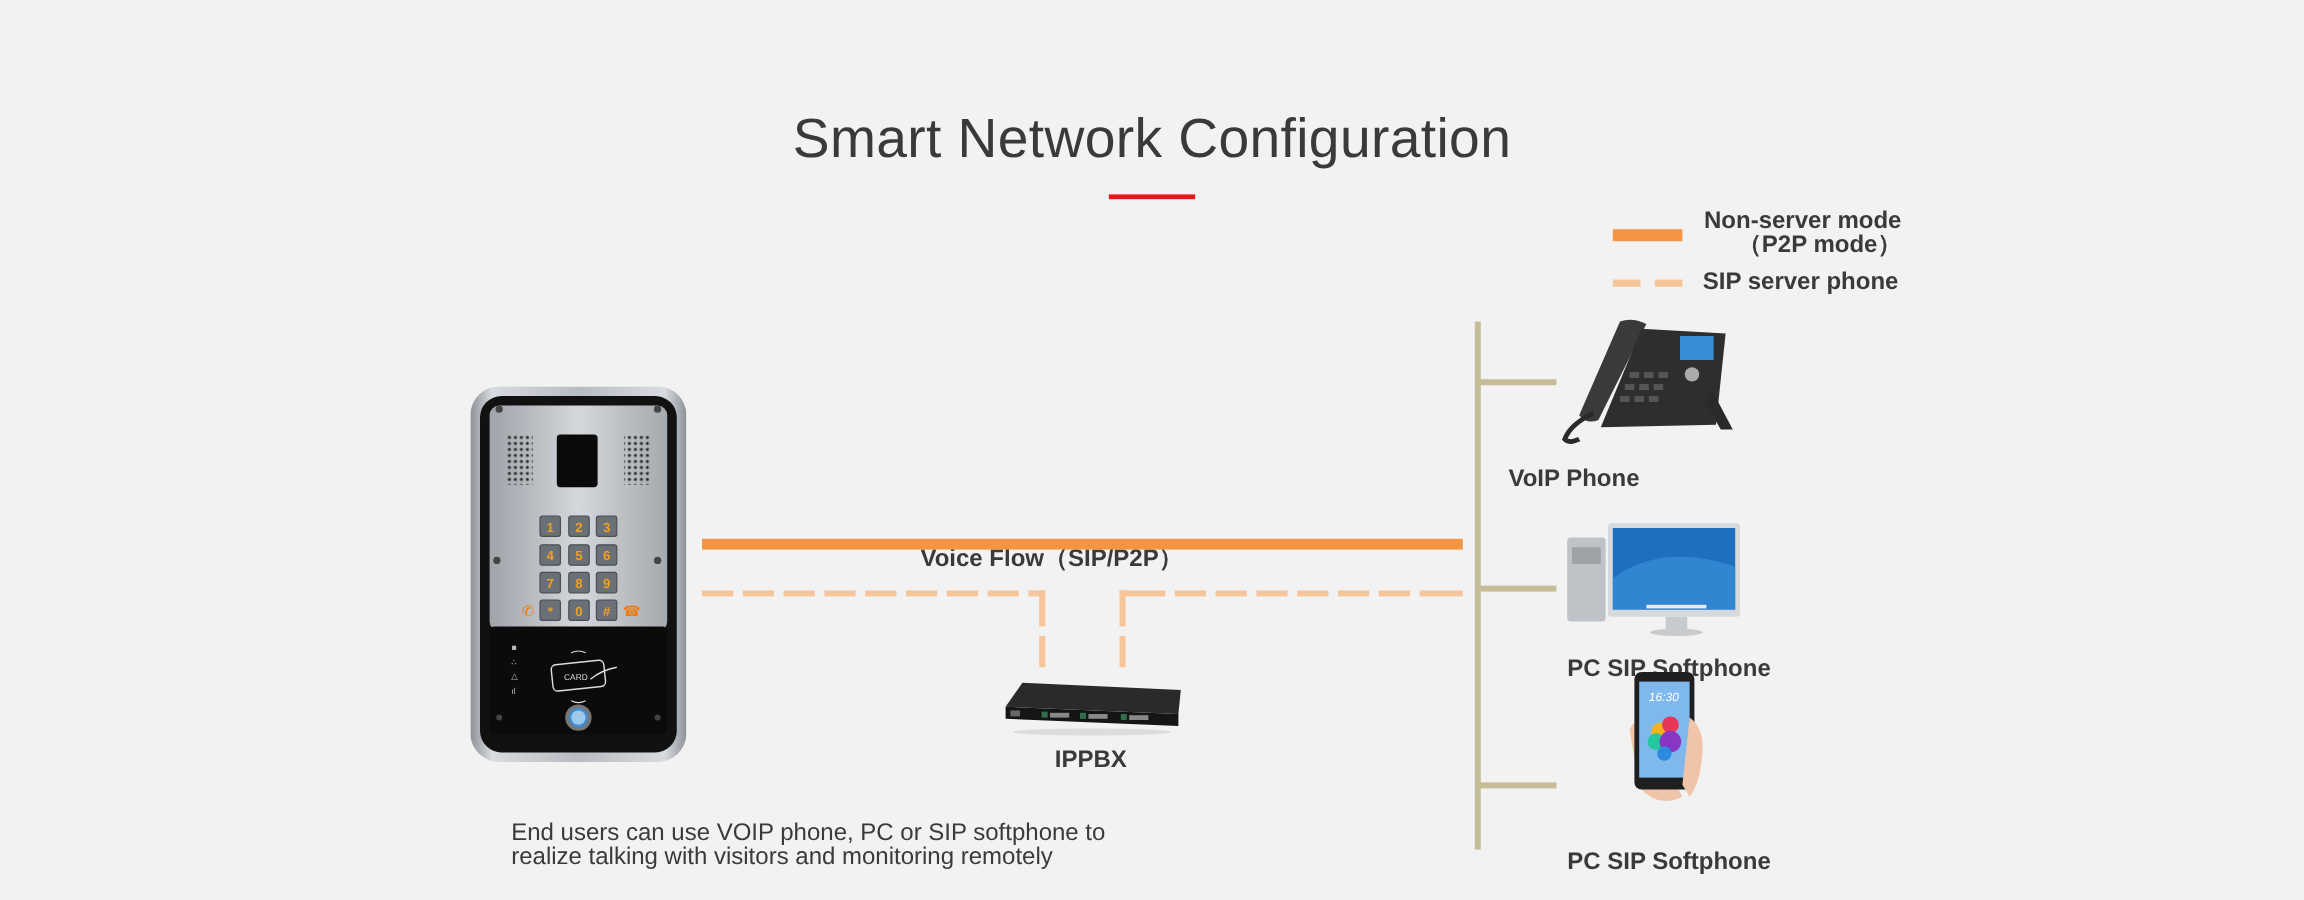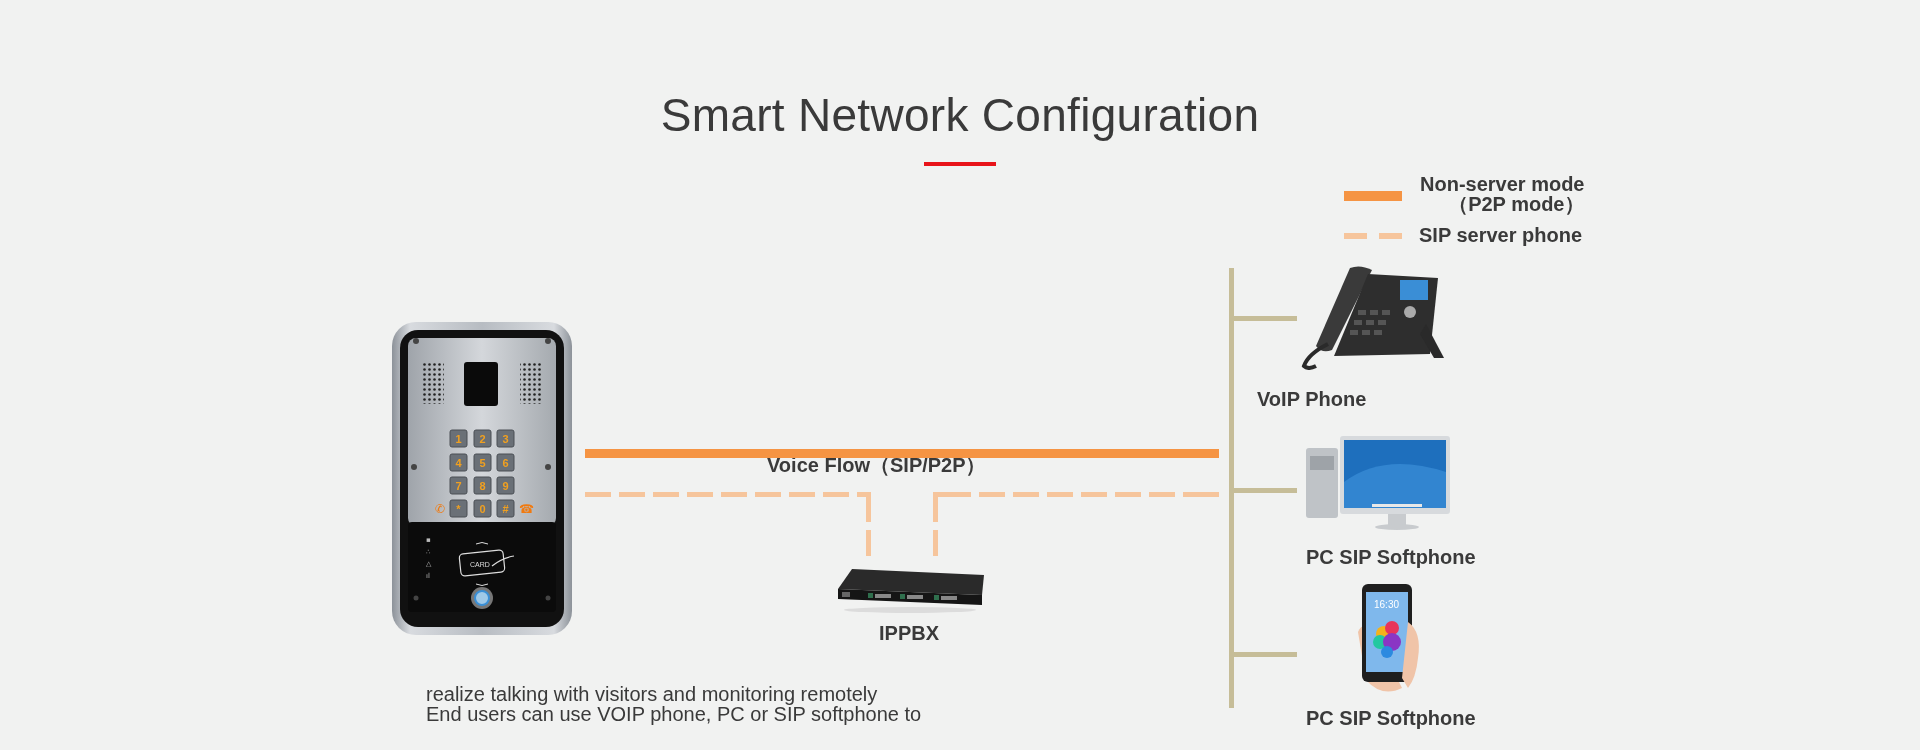--- a/index.html
+++ b/index.html
@@ -196,32 +196,32 @@
     <rect x="38" y="4" width="110" height="78" rx="3" fill="#d7dadd"></rect>
     <rect x="42" y="8" width="102" height="68" fill="#1e6fbd"></rect>
     <path d="M42 50 q40 -30 102 -10 v36 h-102 z" fill="#3a8fd8" opacity="0.7"></path>
     <rect x="70" y="72" width="50" height="3" fill="#e8e8e8"></rect>
     <rect x="86" y="82" width="18" height="12" fill="#c8cbce"></rect>
     <ellipse cx="95" cy="95" rx="22" ry="3" fill="#c8cbce"></ellipse>
   </svg>
 </div>
 <div class="abs lbl" style="left:1306px; top:546px;">PC SIP Softphone</div>
 
-<div class="abs" style="left:1354px; top:582px; width:90px; height:116px;">
+<div class="abs" style="left:1354px; top:558px; width:90px; height:116px;font-style:italic;">
   <svg width="90" height="116" viewBox="0 0 90 116">
     <path d="M4 50 q4 -10 14 -4 l30 60 q-20 10 -36 -8 z" fill="#f0c4a8"></path>
     <rect x="8" y="2" width="50" height="98" rx="6" fill="#1f1f1f"></rect>
     <rect x="12" y="10" width="42" height="80" fill="#7fb8ec"></rect>
     <text x="20" y="26" fill="#fff" font-size="10" font-family="Liberation Sans, sans-serif">16:30</text>
     <circle cx="30" cy="52" r="8" fill="#f5b21b"></circle>
       <circle cx="38" cy="46" r="7" fill="#e8355a"></circle>
     <circle cx="26" cy="60" r="7" fill="#23c8a0"></circle>
       <circle cx="38" cy="60" r="9" fill="#8a36c4"></circle>
     <circle cx="33" cy="70" r="6" fill="#2c8ae0"></circle>
     <path d="M54 40 q14 10 10 36 q-2 20 -10 30 l-6 -10 z" fill="#f0c4a8"></path>
   </svg>
 </div>
 <div class="abs lbl" style="left:1306px; top:707px;">PC SIP Softphone</div>
 
 <div class="abs desc">
+  <div>End users can use VOIP phone, PC or SIP softphone to</div>
   <div>realize talking with visitors and monitoring remotely</div>
-  <div>End users can use VOIP phone, PC or SIP softphone to</div>
 </div>
 
 </body></html>

